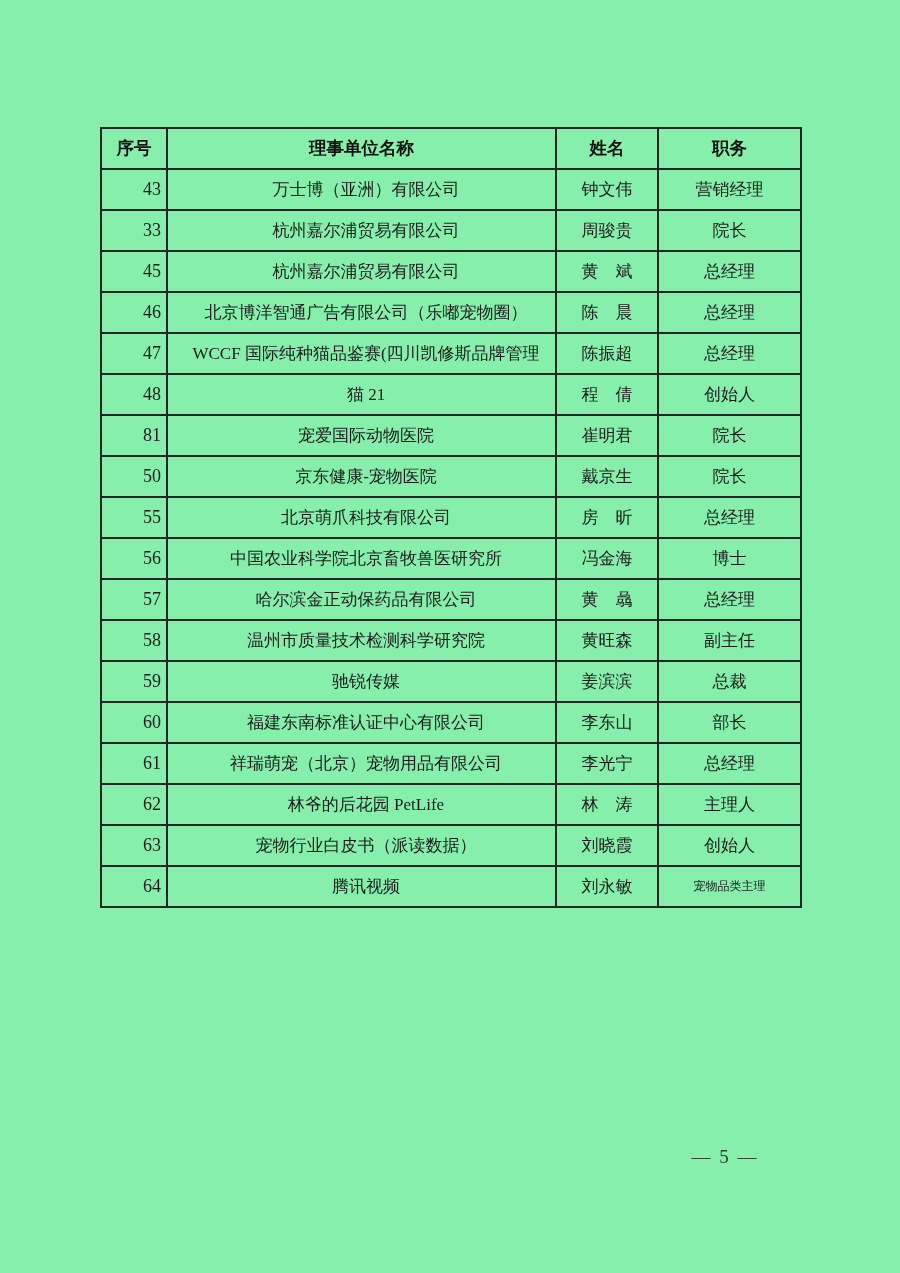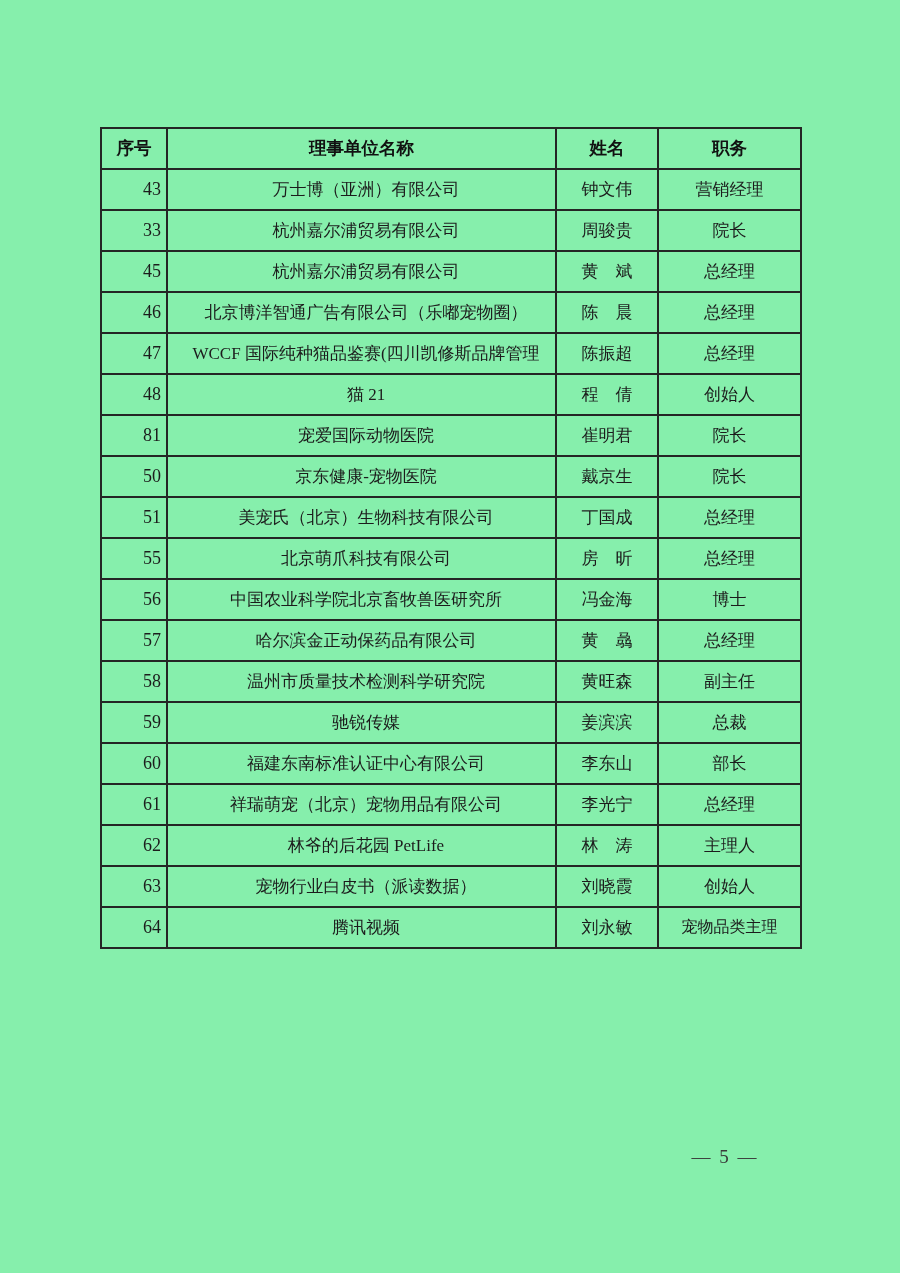--- a/index.html
+++ b/index.html
@@ -48,21 +48,21 @@
     text-align: center;
     padding-left: 13px;
     padding-right: 4px;
   }
   .doc-table td.cell-no {
     font-size: 18px;
     font-family: "Liberation Serif", "DejaVu Serif", serif;
     padding-left: 36px;
   }
   .doc-table td.cell-title.tight {
-    font-size: 16px;
+    font-size: 12px;
     letter-spacing: 0px;
   }
   .page-footer {
     position: absolute;
     left: 655px;
     top: 1146px;
     width: 140px;
     text-align: center;
     font-size: 19px;
     color: #3a3a3a;
@@ -133,26 +133,20 @@
           <td class="cell-name">崔明君</td>
           <td class="cell-title">院长</td>
         </tr>
         <tr>
           <td class="cell-no">50</td>
           <td class="cell-org">京东健康-宠物医院</td>
           <td class="cell-name">戴京生</td>
           <td class="cell-title">院长</td>
         </tr>
         <tr>
-          <td class="cell-no">51</td>
-          <td class="cell-org">美宠氏（北京）生物科技有限公司</td>
-          <td class="cell-name">丁国成</td>
-          <td class="cell-title">总经理</td>
-        </tr>
-        <tr>
           <td class="cell-no">55</td>
           <td class="cell-org">北京萌爪科技有限公司</td>
           <td class="cell-name">房　昕</td>
           <td class="cell-title">总经理</td>
         </tr>
         <tr>
           <td class="cell-no">56</td>
           <td class="cell-org">中国农业科学院北京畜牧兽医研究所</td>
           <td class="cell-name">冯金海</td>
           <td class="cell-title">博士</td>

